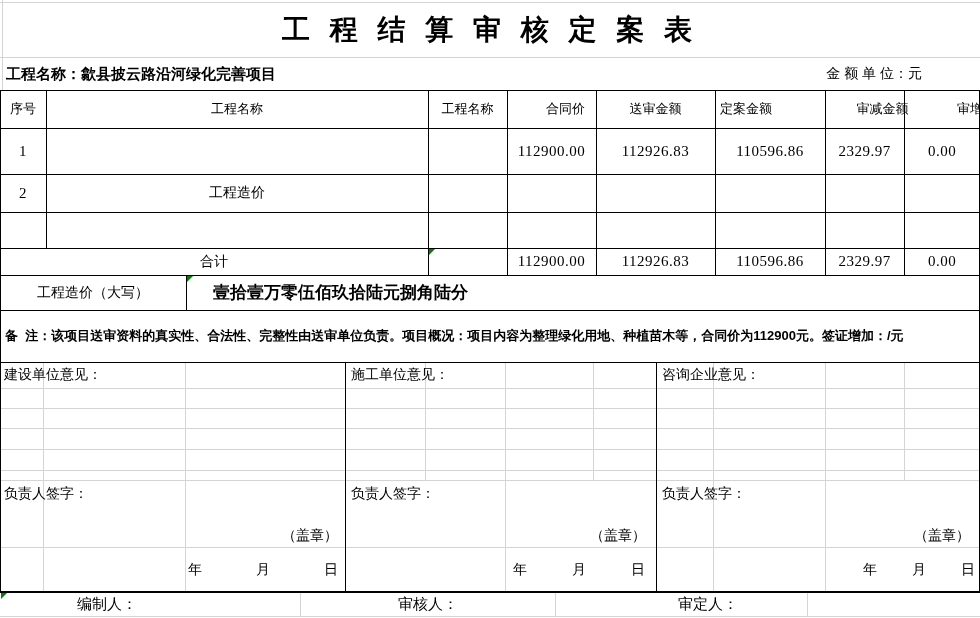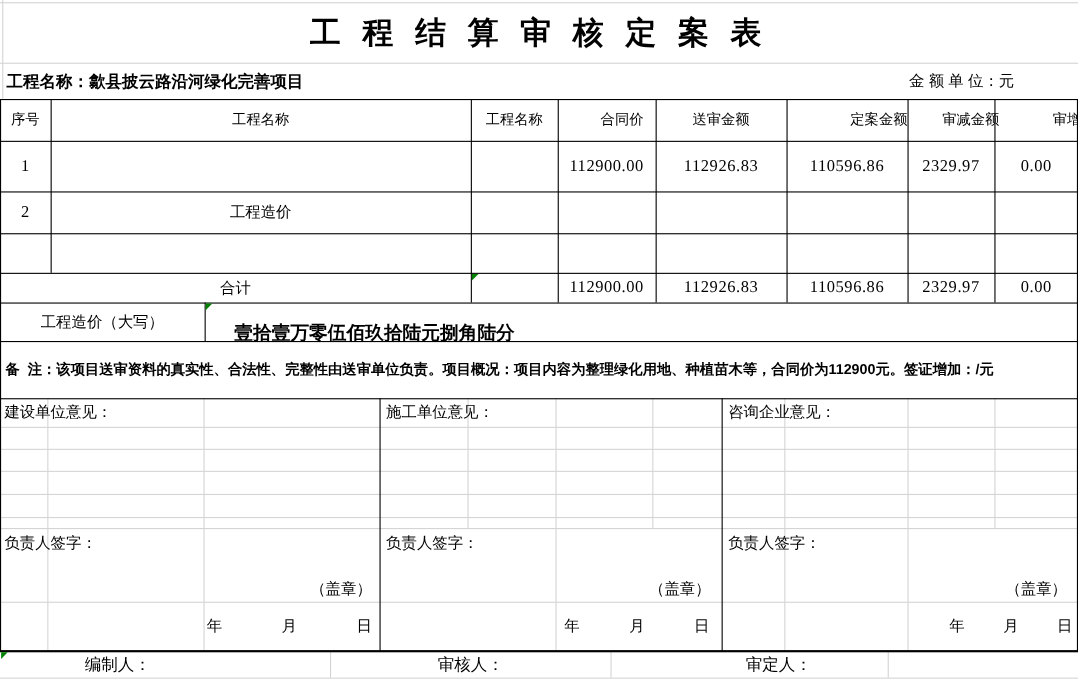--- a/index.html
+++ b/index.html
@@ -10,21 +10,21 @@
   .t{position:absolute;display:flex;align-items:center;}
   .c{justify-content:center;text-align:center;}
   .title{left:0;top:3px;width:980px;height:54px;justify-content:center;
          font-size:28px;font-weight:bold;letter-spacing:6px;white-space:pre;text-align:right;}
   .proj{left:6px;top:58px;height:32px;font-size:15px;font-weight:bold;white-space:pre;}
   .unit{top:58px;right:58px;height:32px;font-size:14px;white-space:pre;justify-content:flex-end;}
   .hdr{font-size:13px;}
   .nm{font-size:14px;}
   .num{font-family:"Liberation Serif","DejaVu Serif",serif;font-size:15px;letter-spacing:0.5px;}
   .wordsLabel{left:0;top:275px;width:186px;height:35px;font-size:14px;justify-content:center;}
-  .wordsValue{left:186px;top:285px;width:793px;height:35px;font-size:17px;font-weight:bold;padding-left:27px;box-sizing:border-box;font-family:Liberation Serif, serif;}
+  .wordsValue{left:186px;top:275px;width:793px;height:35px;font-size:17px;font-weight:bold;padding-left:27px;box-sizing:border-box;font-family:Liberation Serif, serif;}
   .note{left:0;top:310px;width:980px;height:52px;font-size:13px;font-weight:bold;padding-left:5px;box-sizing:border-box;white-space:pre;}
   .opinion{top:364px;height:22px;font-size:14px;}
   .sign{top:483px;height:22px;font-size:14px;}
   .seal{position:absolute;top:524px;height:22px;font-size:14px;text-align:right;display:block;line-height:22px;}
   .dateRow{position:absolute;top:547px;height:45px;display:flex;align-items:center;justify-content:space-between;font-size:14px;}
   .foot{top:593px;height:22px;font-size:15px;}
   .line{position:absolute;}
   .flag{position:absolute;width:0;height:0;border-style:solid;border-width:6px 6px 0 0;border-right-color:transparent !important;}
 </style>
 </head>
@@ -77,21 +77,21 @@
 
   <div class="t title">工 程 结 算 审 核 定 案 表</div>
   <div class="t proj">工程名称：歙县披云路沿河绿化完善项目</div>
   <div class="t unit">金 额 单 位：元</div>
 
   <div class="t c hdr" style="left:0;top:90px;width:46px;height:38px;">序号</div>
   <div class="t c hdr" style="left:46px;top:90px;width:382px;height:38px;">工程名称</div>
   <div class="t c hdr" style="left:428px;top:90px;width:79px;height:38px;">工程名称</div>
   <div class="t c hdr" style="left:521px;top:90px;width:89px;height:38px;">合同价</div>
   <div class="t c hdr" style="left:596px;top:90px;width:119px;height:38px;">送审金额</div>
-  <div class="t c hdr" style="left:744px;top:90px;width:110px;height:38px;">定案金额</div>
+  <div class="t c hdr" style="left:691px;top:90px;width:110px;height:38px;">定案金额</div>
   <div class="t c hdr" style="left:825px;top:90px;width:79px;height:38px;padding-left:18px;">审减金额</div>
   <div class="t c hdr" style="left:945px;top:90px;width:76px;height:38px;">审增金额</div>
 
   <div class="t c num" style="left:0;top:128px;width:46px;height:46px;">1</div>
   <div class="t c num" style="left:507px;top:128px;width:89px;height:46px;">112900.00</div>
   <div class="t c num" style="left:596px;top:128px;width:119px;height:46px;">112926.83</div>
   <div class="t c num" style="left:715px;top:128px;width:110px;height:46px;">110596.86</div>
   <div class="t c num" style="left:825px;top:128px;width:79px;height:46px;">2329.97</div>
   <div class="t c num" style="left:904px;top:128px;width:76px;height:46px;">0.00</div>
 

